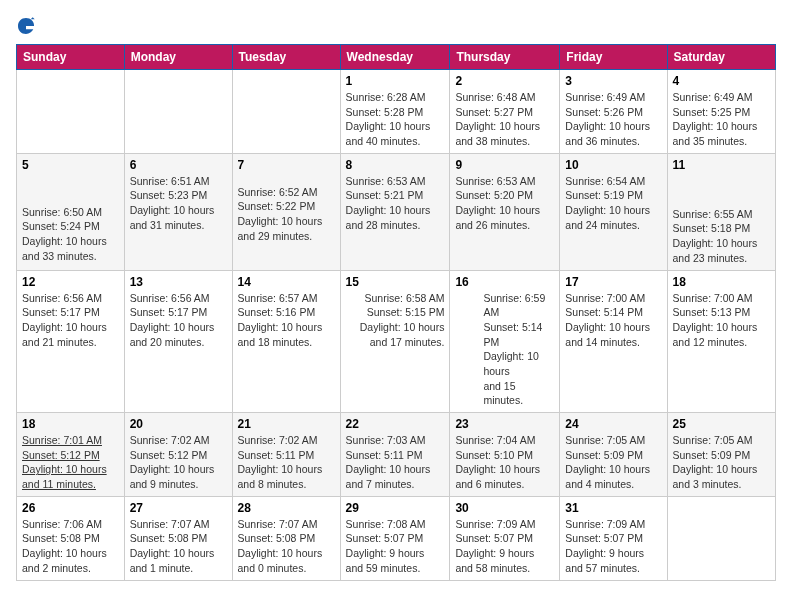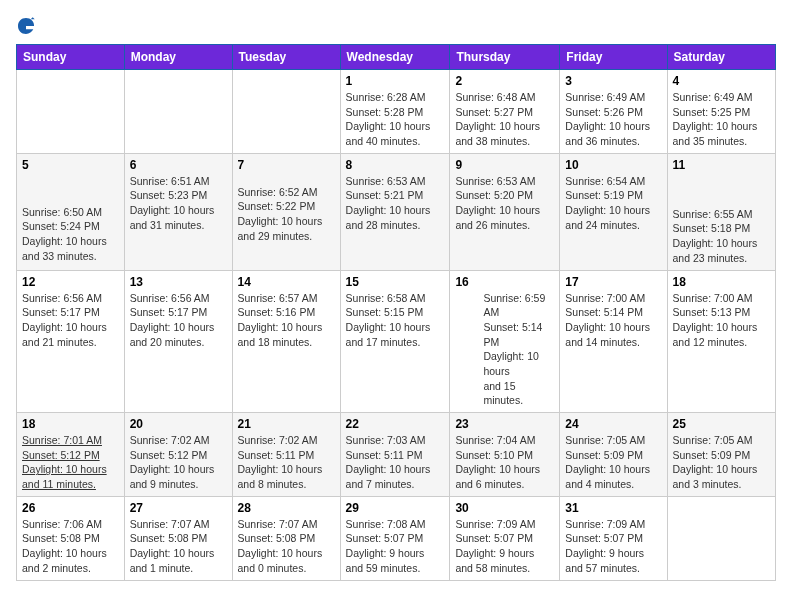--- a/index.html
+++ b/index.html
@@ -45,21 +45,21 @@
     .location {
       font-size: 15px;
       color: #333;
     }
     table {
       width: 100%;
       border-collapse: collapse;
       font-size: 11px;
     }
     thead th {
-      background: #6d28d9;
+      background: #be185d;
       color: #fff;
       padding: 5px 6px;
       text-align: left;
       font-size: 12px;
       font-weight: bold;
       border: 1px solid #1a5fad;
     }
     tbody td {
       border: 1px solid #ccc;
       vertical-align: top;
@@ -219,21 +219,21 @@
         </td>
         <td>
           <span class="day-num">14</span>
           <div class="day-info" style="white-space: pre-line;">Sunrise: 6:57 AM
 Sunset: 5:16 PM
 Daylight: 10 hours
 and 18 minutes.</div>
         </td>
         <td>
           <span class="day-num">15</span>
-          <div class="day-info" style="white-space: pre-line;">Sunrise: 6:58 AM
+          <div class="day-info" style="white-space: pre-line; text-align: right;">Sunrise: 6:58 AM
 Sunset: 5:15 PM
 Daylight: 10 hours
 and 17 minutes.</div>
         </td>
         <td>
           <span class="day-num">16</span>
           <div class="day-info" style="white-space: pre-line; margin-left: 28px;">Sunrise: 6:59 AM
 Sunset: 5:14 PM
 Daylight: 10 hours
 and 15 minutes.</div>

